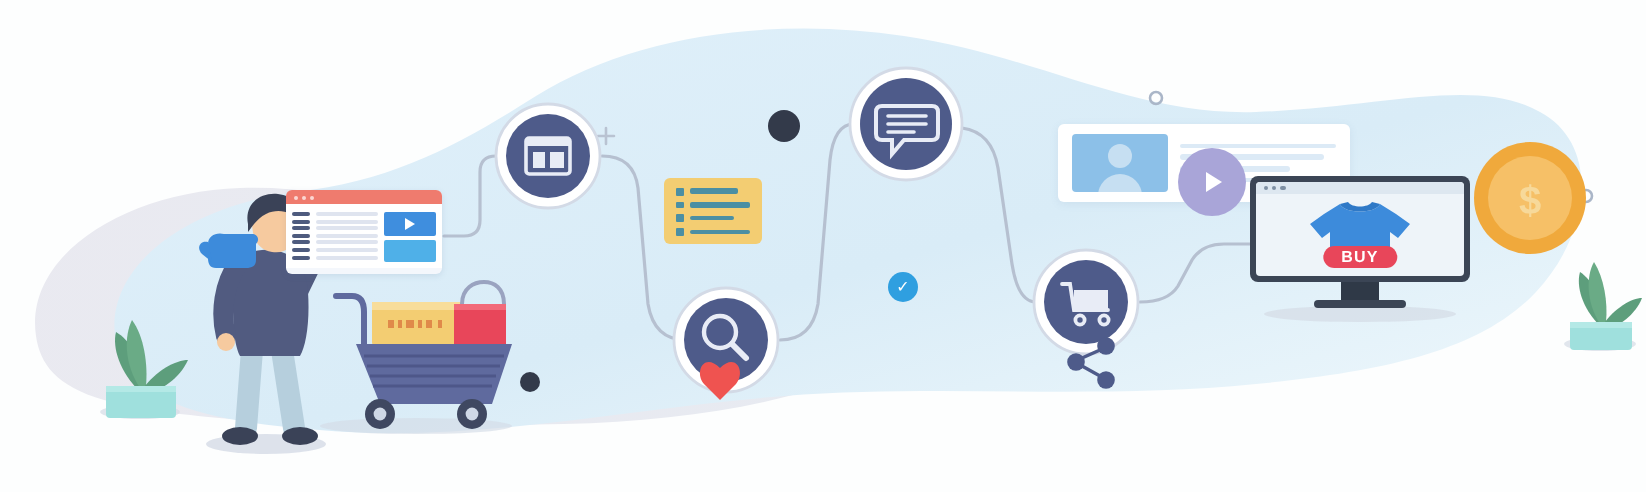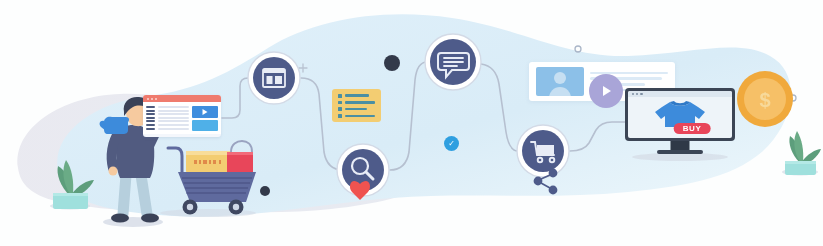--- a/index.html
+++ b/index.html
@@ -79,21 +79,20 @@
   }
   .monitor .topbar{height:6px;background:#dde7f0;display:flex;align-items:center;gap:2px;padding-left:4px;}
   .monitor .topbar i{width:2.2px;height:2.2px;border-radius:50%;background:#7e8fa3;display:block;}
   .monitor .shirt{position:absolute;left:50%;top:9px;transform:translateX(-50%);}
   .monitor .buy{
     position:absolute;left:50%;bottom:4px;transform:translateX(-50%);
     background:#e8465a;color:#ffffff;border-radius:8px;
     font-size:8px;font-weight:bold;letter-spacing:.6px;
     padding:1.5px 9px;line-height:1;
     font-family:"Liberation Sans",sans-serif;
-    margin-left:12px;
   }
   .monitor .neck{
     position:absolute;left:50%;top:53px;transform:translateX(-50%);
     width:19px;height:9px;background:#2f3947;
   }
   .monitor .base{
     position:absolute;left:50%;top:62px;transform:translateX(-50%);
     width:46px;height:4px;background:#3b4555;border-radius:2px;
   }
 

